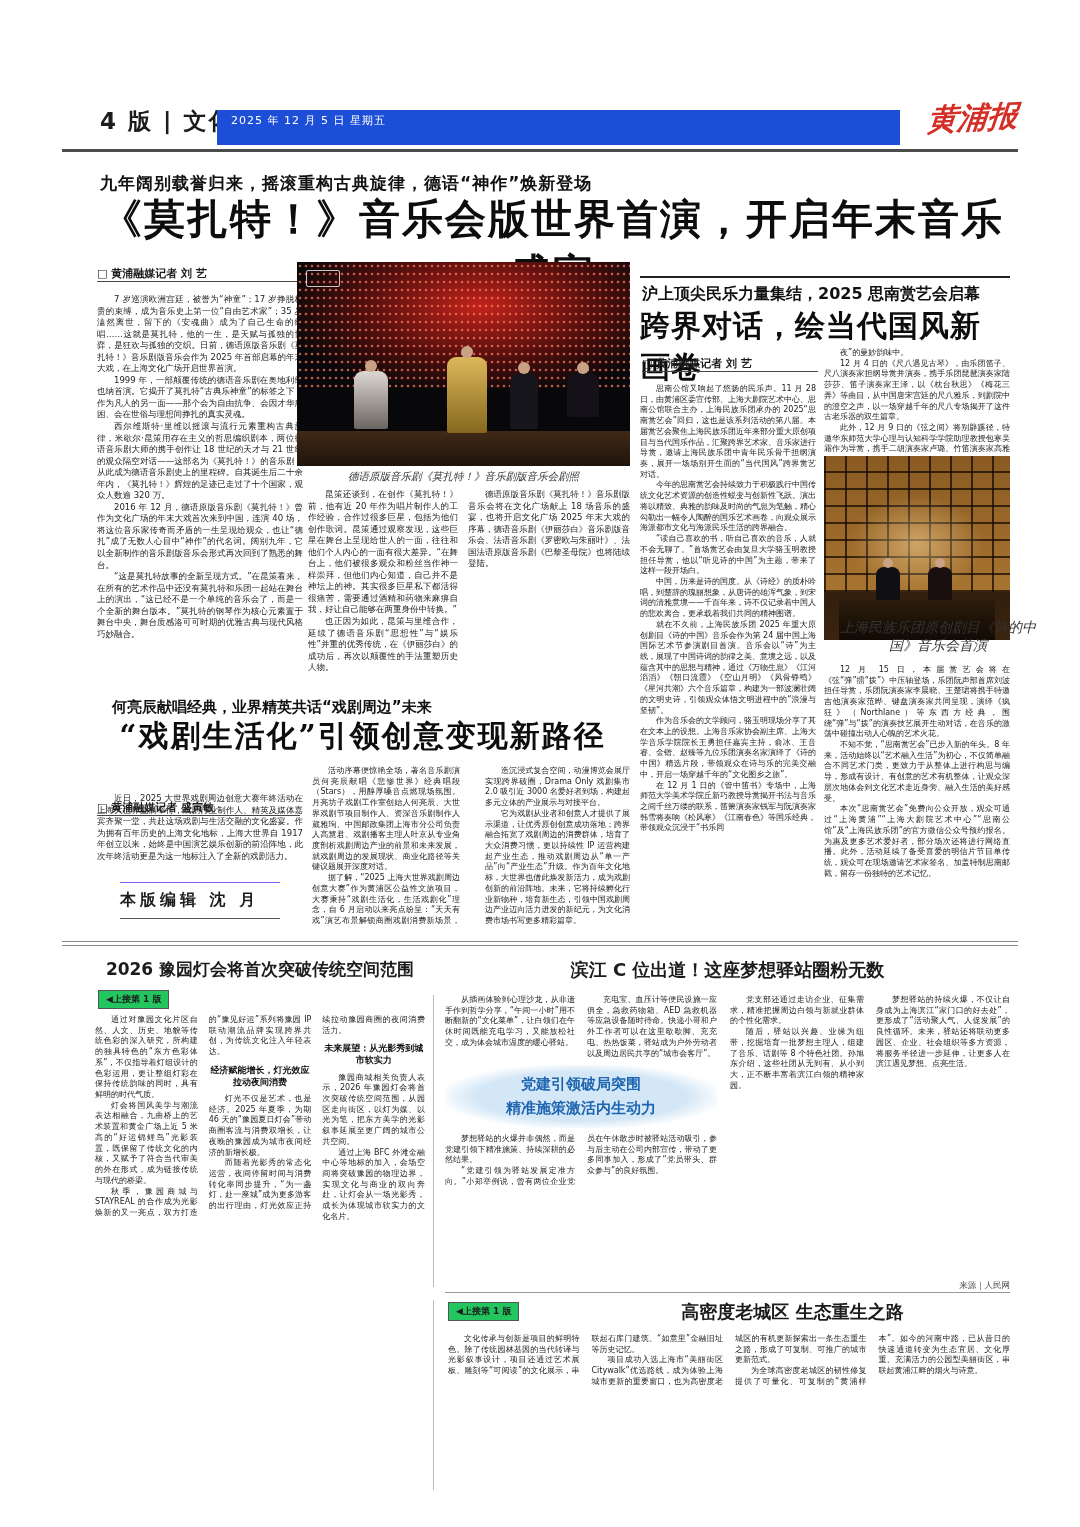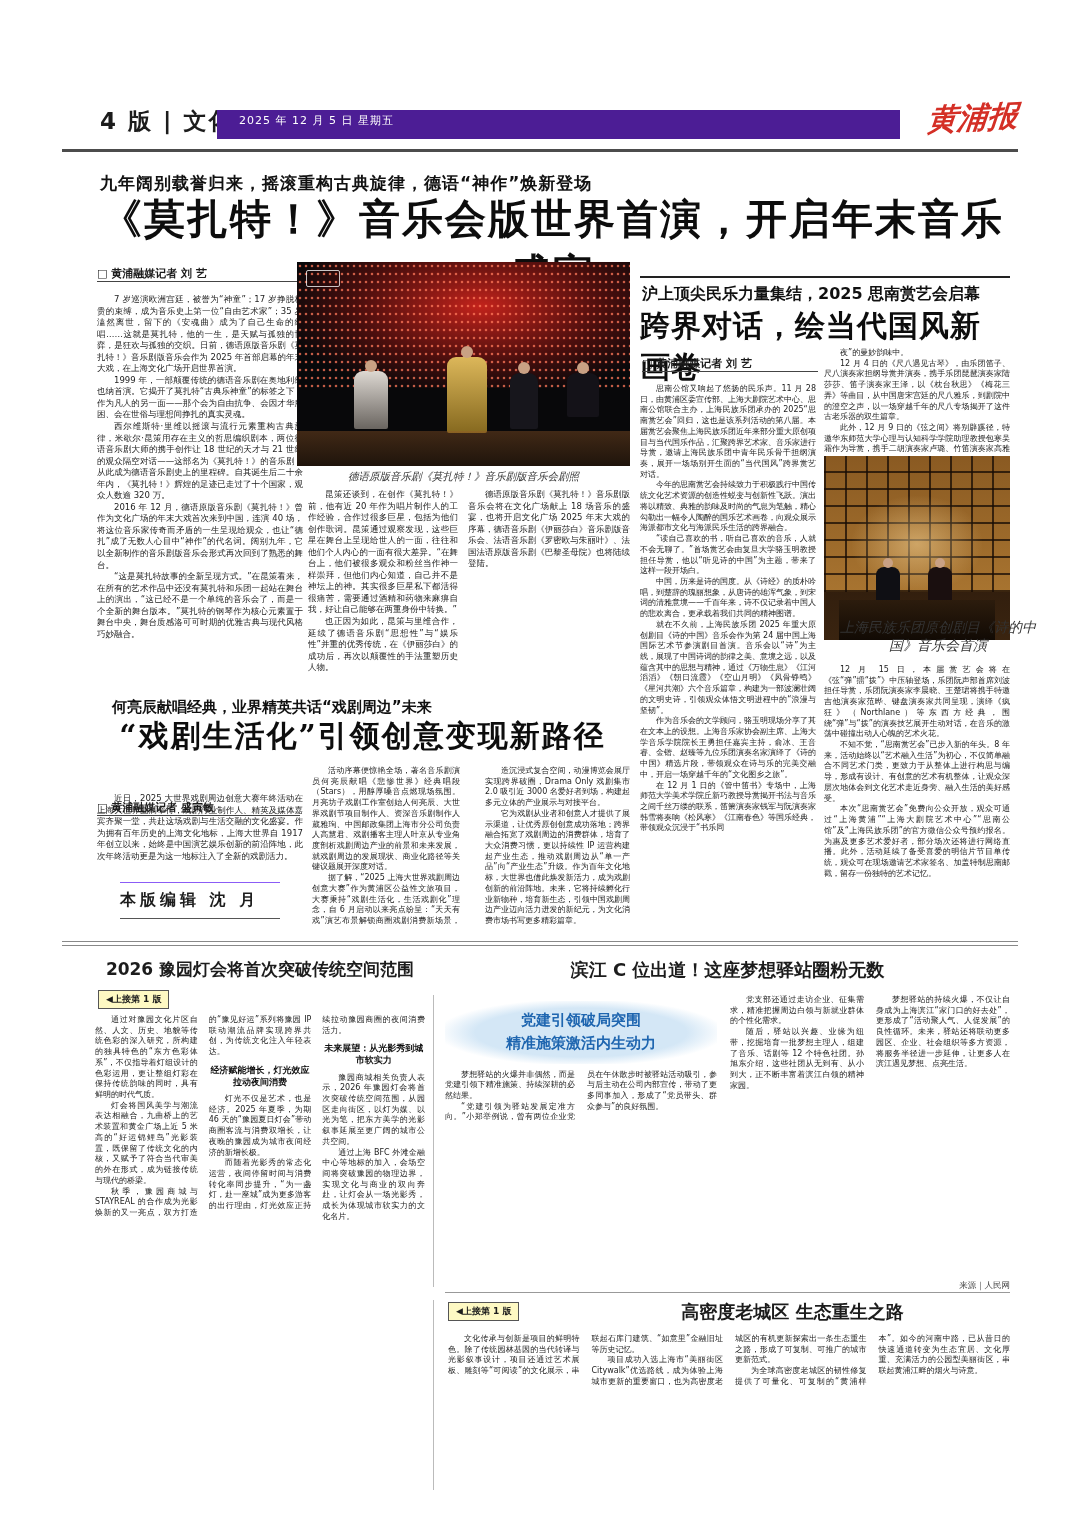--- a/index.html
+++ b/index.html
@@ -1,34 +1,34 @@
 <!DOCTYPE html>
 <html><head>
 <meta charset="utf-8">
 <style>
   html,body{margin:0;padding:0;background:#d9d9d9;}
   .page{position:relative;width:1080px;height:1527px;margin:0 auto;background:#ffffff;
         font-family:"DejaVu Sans","Liberation Sans",sans-serif;color:#1c1c1c;overflow:hidden;}
   .abs{position:absolute;}
   
   .edition{left:100px;top:106px;font-size:23px;font-weight:bold;letter-spacing:2px;}
-  .datebar{left:217px;top:110px;width:683px;height:29px;background:#4c1d95;color:#fff;
-           font-size:11px;line-height:21px;padding-left:22px;box-sizing:border-box;letter-spacing:1px;}
+  .datebar{left:217px;top:110px;width:683px;height:35px;background:#1d4ed8;color:#fff;
+           font-size:11px;line-height:21px;padding-left:14px;box-sizing:border-box;letter-spacing:1px;}
   .masthead{left:925px;top:98px;width:95px;text-align:center;color:#d42f26;
             font-family:"DejaVu Serif","Liberation Serif",serif;font-style:italic;font-weight:bold;
             font-size:30px;transform:skewX(-8deg) rotate(-3deg);}
   .header-rule{left:62px;top:149px;width:956px;height:3px;background:#4c4c4c;}
   
   .kicker{font-weight:bold;color:#111;}
   .headline{font-family:"DejaVu Serif","Liberation Serif",serif;font-weight:bold;color:#0d0d0d;}
   .byline{font-size:11px;font-weight:bold;border-bottom:1px solid #444;}
   .bodycol{font-size:8.5px;line-height:1.36;text-align:justify;overflow:hidden;color:#222;}
   .bodycol .para{margin:0;text-indent:2em;}
   .caption{font-style:italic;color:#333;text-align:center;}
-  .tagbox{border:1px solid #555;font-size:9px;padding:2px 7px;font-weight:bold;background:#fef9c3;}
+  .tagbox{border:1px solid #555;font-size:9px;padding:2px 7px;font-weight:bold;background:#22c55e;}
   .subhead{font-weight:bold;text-align:center;text-indent:0 !important;font-size:9px;margin:6px 0 !important;color:#111;}
   .rule-double{border-top:1px solid #888;border-bottom:1px solid #888;height:3px;}
   .vrule{width:1px;background:#bbb;}
   
   .moz-photo{left:297px;top:262px;width:333px;height:204px;background:#08080a;overflow:hidden;}
   .mp-glitter{position:absolute;left:0;top:0;right:0;height:62%;
     background:
       radial-gradient(circle, rgba(255,120,90,.75) 0 .8px, transparent 1.7px),
       radial-gradient(ellipse at 55% 35%, rgba(204,36,28,.95), rgba(140,20,16,.5) 48%, transparent 78%);
     background-size:6px 8px,100% 100%;}
@@ -178,32 +178,36 @@
       </div>
     <p class="subhead">未来展望：从光影秀到城市软实力</p>
     <div>
         <p class="para">豫园商城相关负责人表示，2026 年豫园灯会将首次突破传统空间范围，从园区走向街区，以灯为媒、以光为笔，把东方美学的光影叙事延展至更广阔的城市公共空间。</p>
         <p class="para">通过上海 BFC 外滩金融中心等地标的加入，会场空间将突破豫园的物理边界，实现文化与商业的双向奔赴，让灯会从一场光影秀，成长为体现城市软实力的文化名片。</p>
       </div>
   </div>
 
   <div class="abs" style="left:445px;top:958px;width:565px;text-align:center;font-size:18px;font-weight:bold;">滨江 C 位出道！这座梦想驿站圈粉无数</div>
   <div class="abs bodycol smalltext cols2" style="left:445px;top:995px;width:272px;height:292px;">
+    <div>
+        <p class="para">从插画体验到心理沙龙，从非遗手作到哲学分享，“午间一小时”用不断翻新的“文化菜单”，让白领们在午休时间既能充电学习，又能放松社交，成为体会城市温度的暖心驿站。</p>
+        <p class="para">充电宝、血压计等便民设施一应俱全，急救药物箱、AED 急救机器等应急设备随时待命。快递小哥和户外工作者可以在这里歇歇脚、充充电、热热饭菜，驿站成为户外劳动者以及周边居民共享的“城市会客厅”。</p>
+      </div>
     <div class="span-box">
       <div>党建引领破局突围</div>
       <div>精准施策激活内生动力</div>
     </div>
     <div>
         <p class="para">梦想驿站的火爆并非偶然，而是党建引领下精准施策、持续深耕的必然结果。</p>
         <p class="para">“党建引领为驿站发展定准方向。”小郑举例说，曾有两位企业党员在午休散步时被驿站活动吸引，参与后主动在公司内部宣传，带动了更多同事加入，形成了“党员带头、群众参与”的良好氛围。</p>
       </div>
   </div>
   <div class="abs bodycol smalltext cols2" style="left:730px;top:995px;width:280px;height:278px;">
       <p class="para">党支部还通过走访企业、征集需求，精准把握周边白领与新就业群体的个性化需求。</p>
-      <p class="para">随后，驿站以兴趣、业缘为纽带，挖掘培育一批梦想主理人，组建了音乐、话剧等 12 个特色社团。孙旭东介绍，这些社团从无到有、从小到大，正不断丰富着滨江白领的精神家园。</p>
+      <p class="para">随后，驿站以兴趣、业缘为纽带，挖掘培育一批梦想主理人，组建了音乐、话剧等 8 个特色社团。孙旭东介绍，这些社团从无到有、从小到大，正不断丰富着滨江白领的精神家园。</p>
       <p class="para">梦想驿站的持续火爆，不仅让自身成为上海滨江“家门口的好去处”，更形成了“活动聚人气、人促发展”的良性循环。未来，驿站还将联动更多园区、企业、社会组织等多方资源，将服务半径进一步延伸，让更多人在滨江遇见梦想、点亮生活。</p>
     </div>
   <div class="abs credit" style="left:880px;top:1276px;width:130px;">来源｜人民网</div>
 
   <div class="abs" style="left:445px;top:1292px;width:565px;border-top:1px solid #999;"></div>
   <div class="abs tagbox" style="left:448px;top:1302px;">◀上接第 1 版</div>
   <div class="abs" style="left:575px;top:1300px;width:435px;text-align:center;font-size:18px;font-weight:bold;">高密度老城区  生态重生之路</div>
   <div class="abs bodycol smalltext cols4" style="left:448px;top:1334px;width:562px;height:156px;">
       <p class="para">文化传承与创新是项目的鲜明特色。除了传统园林基因的当代转译与光影叙事设计，项目还通过艺术展板、雕刻等“可阅读”的文化展示，串联起石库门建筑、“如意里”金融旧址等历史记忆。</p>
       <p class="para">项目成功入选上海市“美丽街区 Citywalk”优选路线，成为体验上海城市更新的重要窗口，也为高密度老城区的有机更新探索出一条生态重生之路，形成了可复制、可推广的城市更新范式。</p>

